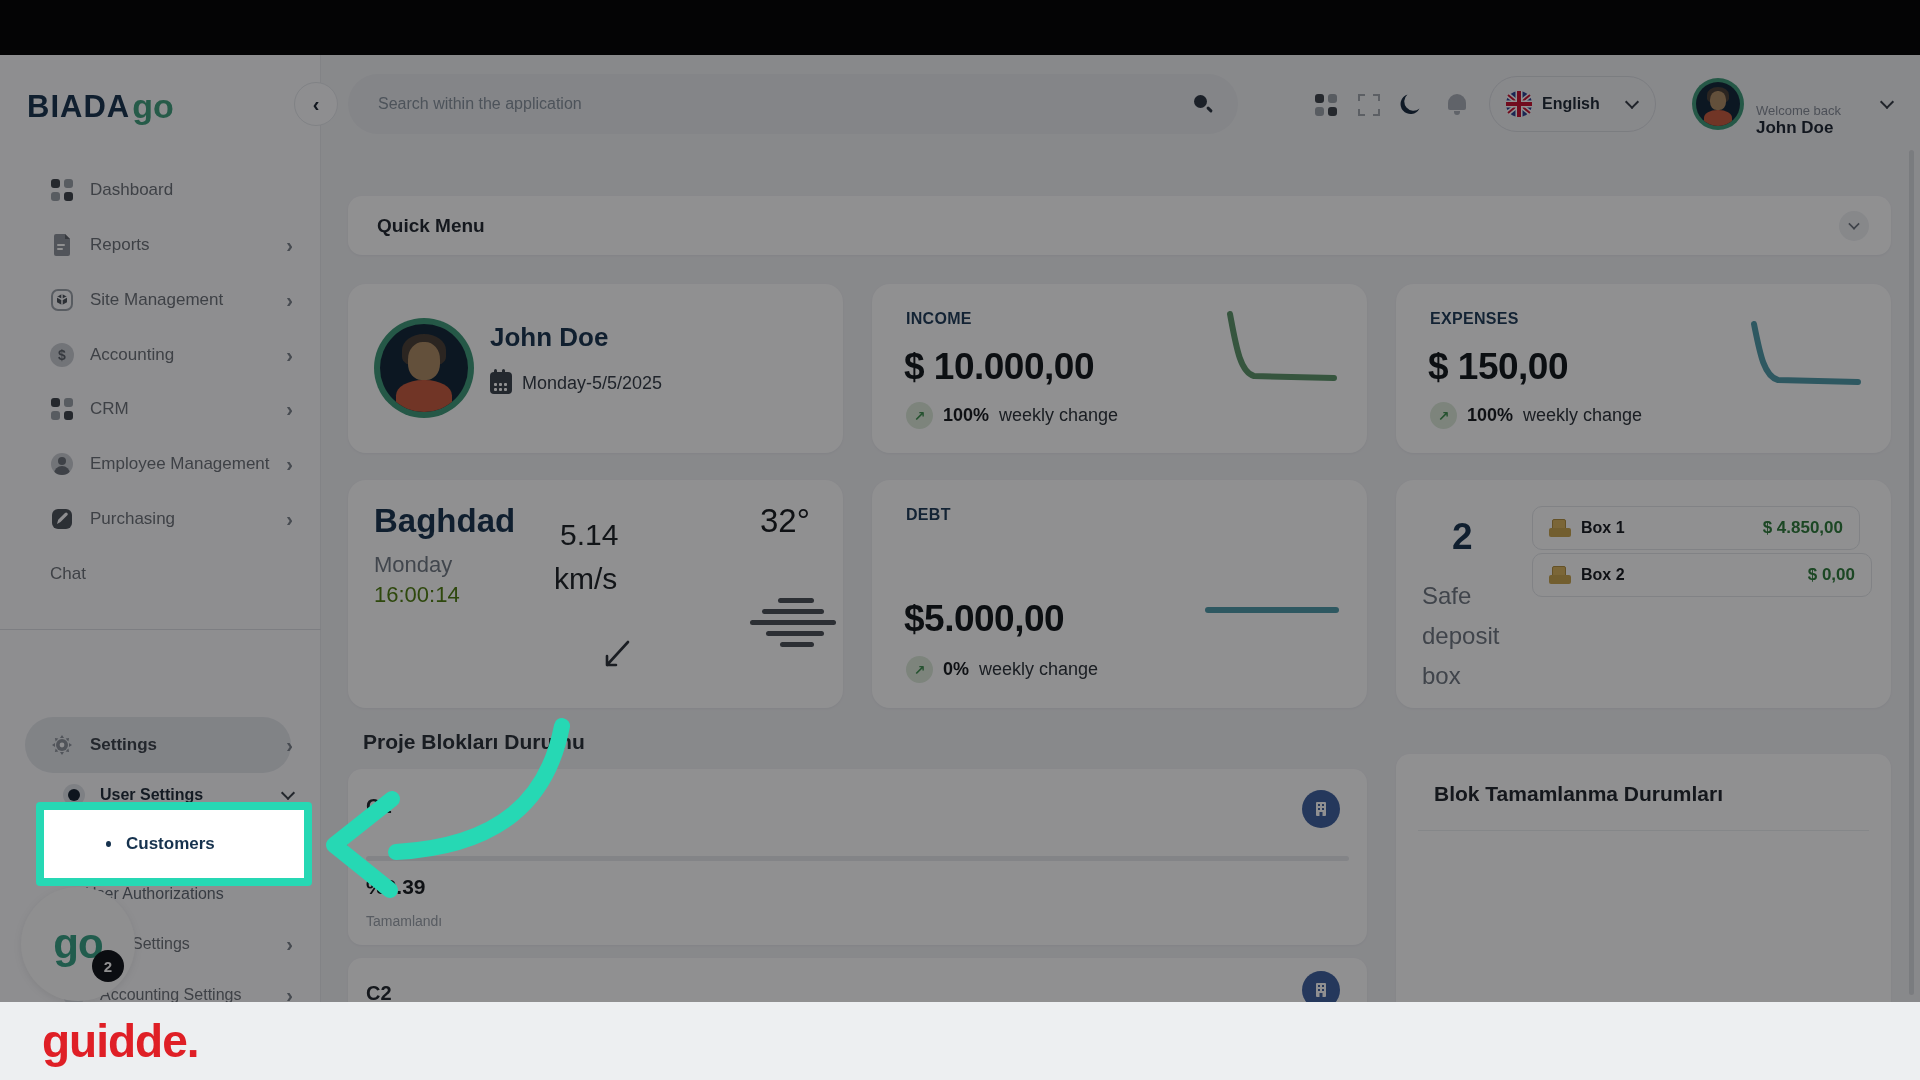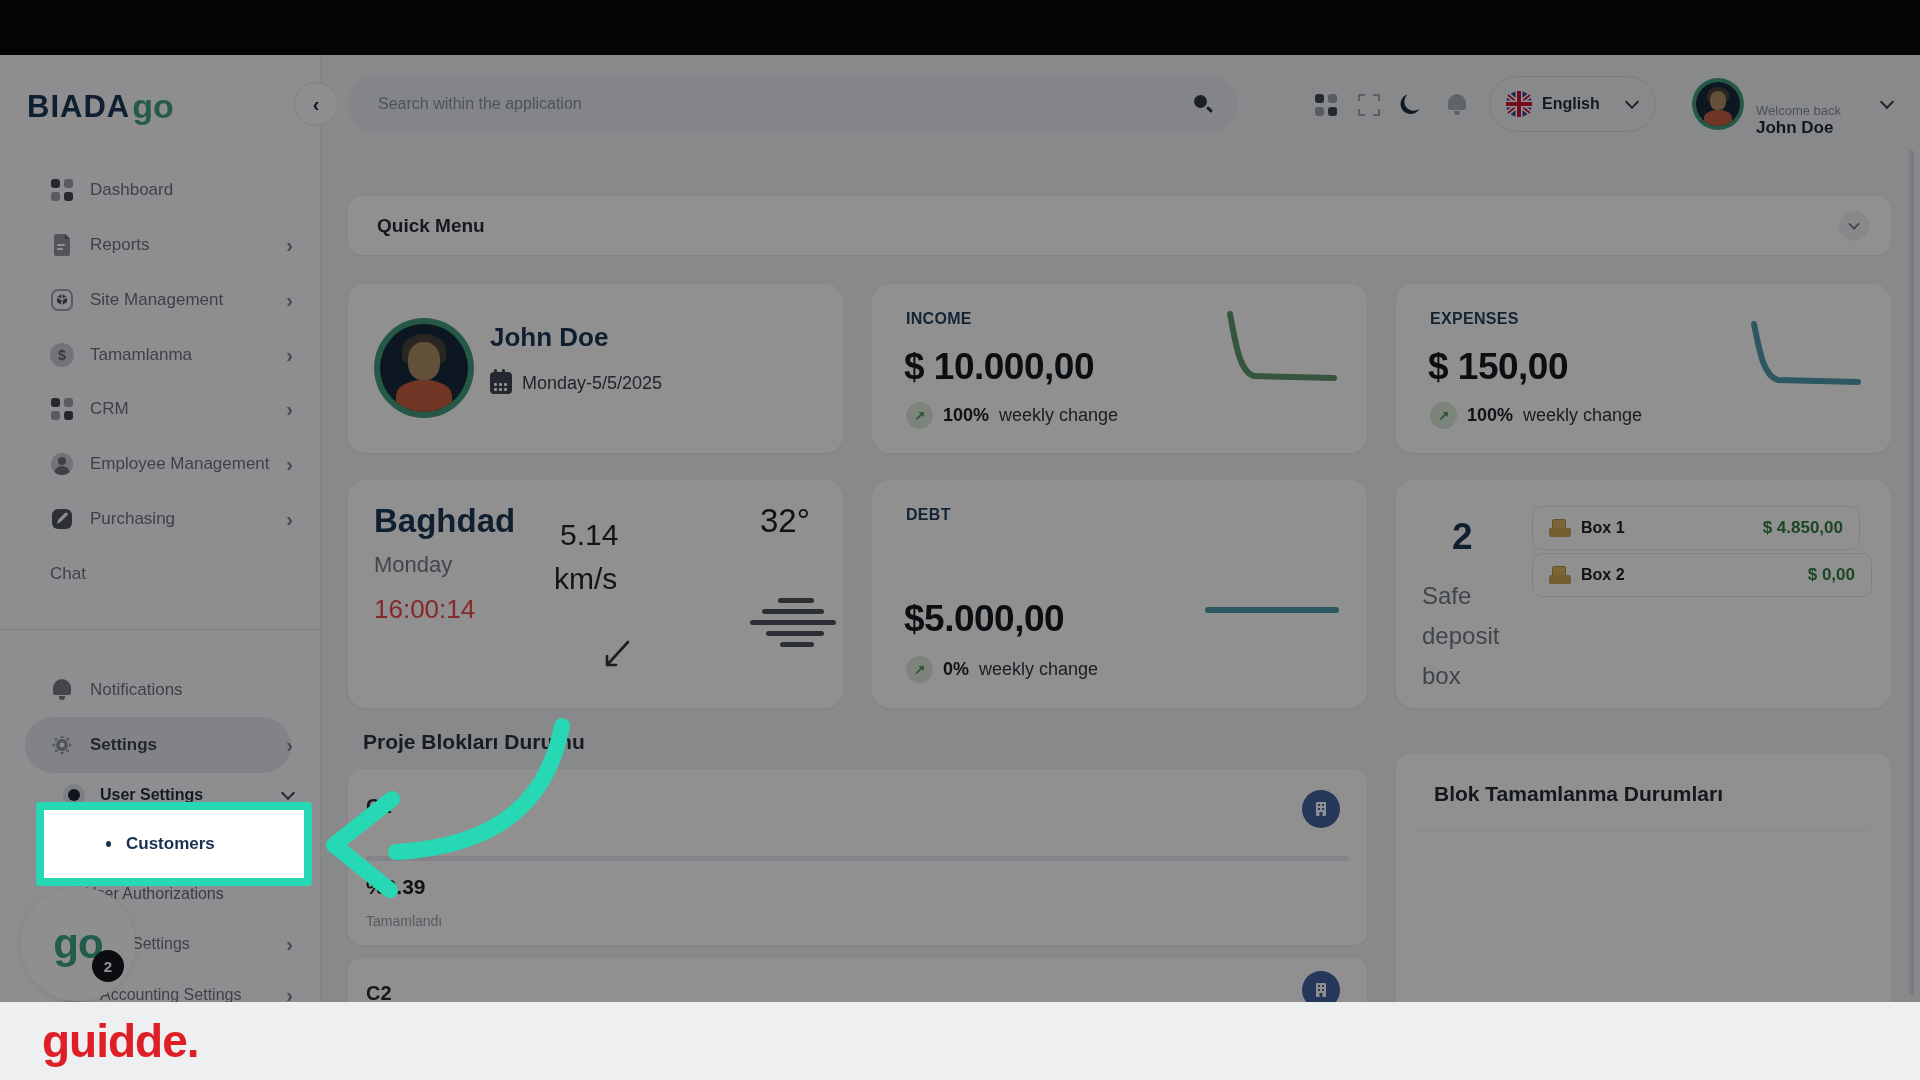--- a/index.html
+++ b/index.html
@@ -191,21 +191,21 @@
             <path d="M11 5v11M6 7.8l5 2.8 5-2.8" stroke="#fbfbfd" stroke-width="1.4" fill="none"></path>
           </svg>
         </span>
       <span class="ni-label">Site Management</span>
       <span class="chev">›</span>
     </div>
     <div class="nav-item" style="top:278px">
       <span class="ni-icon">
           <span class="dollar-ic">$</span>
         </span>
-      <span class="ni-label">Tamamlanma</span>
+      <span class="ni-label">Accounting</span>
       <span class="chev">›</span>
     </div>
     <div class="nav-item" style="top:332px">
       <span class="ni-icon">
         <span class="grid4">
             <i class="d"></i>
             <i class="l"></i>
             <i class="l"></i>
             <i class="d"></i>
           </span>
@@ -229,26 +229,20 @@
         </span>
       <span class="ni-label">Purchasing</span>
       <span class="chev">›</span>
     </div>
     <div class="nav-item" style="top:497px; ">
       <span class="ni-label">Chat</span>
     </div>
 
     <div class="sb-divider" style="top:574px"></div>
 
-    <div class="nav-item" style="top:613px">
-      <span class="ni-icon">
-          <span class="bell-ic" style="filter:brightness(.7)"></span>
-        </span>
-      <span class="ni-label">Notifications</span>
-    </div>
 
     <div class="settings-pill" style="top:662px"></div>
     <div class="nav-item" style="top:668px; font-weight:700; color:#3a4149">
       <span class="ni-icon">
         <svg width="22" height="22" viewBox="0 0 22 22">
             <path d="M11 1l2 3h-4zM11 21l-2-3h4zM1 11l3-2v4zM21 11l-3 2v-4zM3.9 3.9l3.5.7-2.8 2.8zM18.1 18.1l-3.5-.7 2.8-2.8zM18.1 3.9l-.7 3.5-2.8-2.8zM3.9 18.1l.7-3.5 2.8 2.8z" fill="#8d939b"></path>
             <circle cx="11" cy="11" r="6" fill="#8d939b"></circle>
             <circle cx="11" cy="11" r="2.4" fill="#fbfbfd"></circle>
           </svg>
         </span>
@@ -391,21 +385,21 @@
         <span>weekly change</span>
       </div>
       <svg class="abs" style="left:280px;top:22px" width="190" height="125" viewBox="0 0 190 125">
         <path d="M78 18 C84 48 88 70 102 74 L182 76" fill="none" stroke="#4e99a8" stroke-width="6" stroke-linecap="round"></path>
       </svg>
     </div>
 
     <div class="card" style="left:27px; top:425px; width:495px; height:228px">
       <div class="abs" style="left:26px;top:22px;font-size:33px;font-weight:700;color:#16324e">Baghdad</div>
       <div class="abs" style="left:26px;top:72px;font-size:22px;color:#707883">Monday</div>
-      <div class="abs" style="left:26px;top:114px;font-size:26px;color:#ef4444">16:00:14</div>
+      <div class="abs" style="left:26px;top:102px;font-size:22px;color:#4d7c0f">16:00:14</div>
       <div class="abs" style="left:212px;top:38px;font-size:30px;color:#1a1f24">5.14</div>
       <div class="abs" style="left:206px;top:82px;font-size:30px;color:#1a1f24">km/s</div>
       <svg class="abs" style="left:252px;top:158px" width="34" height="34" viewBox="0 0 34 34">
         <path d="M28 4L7 27M7 27v-9M7 27h9" stroke="#2a3138" stroke-width="2.6" fill="none" stroke-linecap="round" stroke-linejoin="round"></path>
       </svg>
       <div class="abs" style="left:412px;top:22px;font-size:33px;color:#14181d">32°</div>
       <div class="abs mist-ic" style="left:402px;top:118px">
         <i style="left:28px;top:0;width:36px"></i>
         <i style="left:12px;top:11px;width:62px"></i>
         <i style="left:0;top:22px;width:86px"></i>

